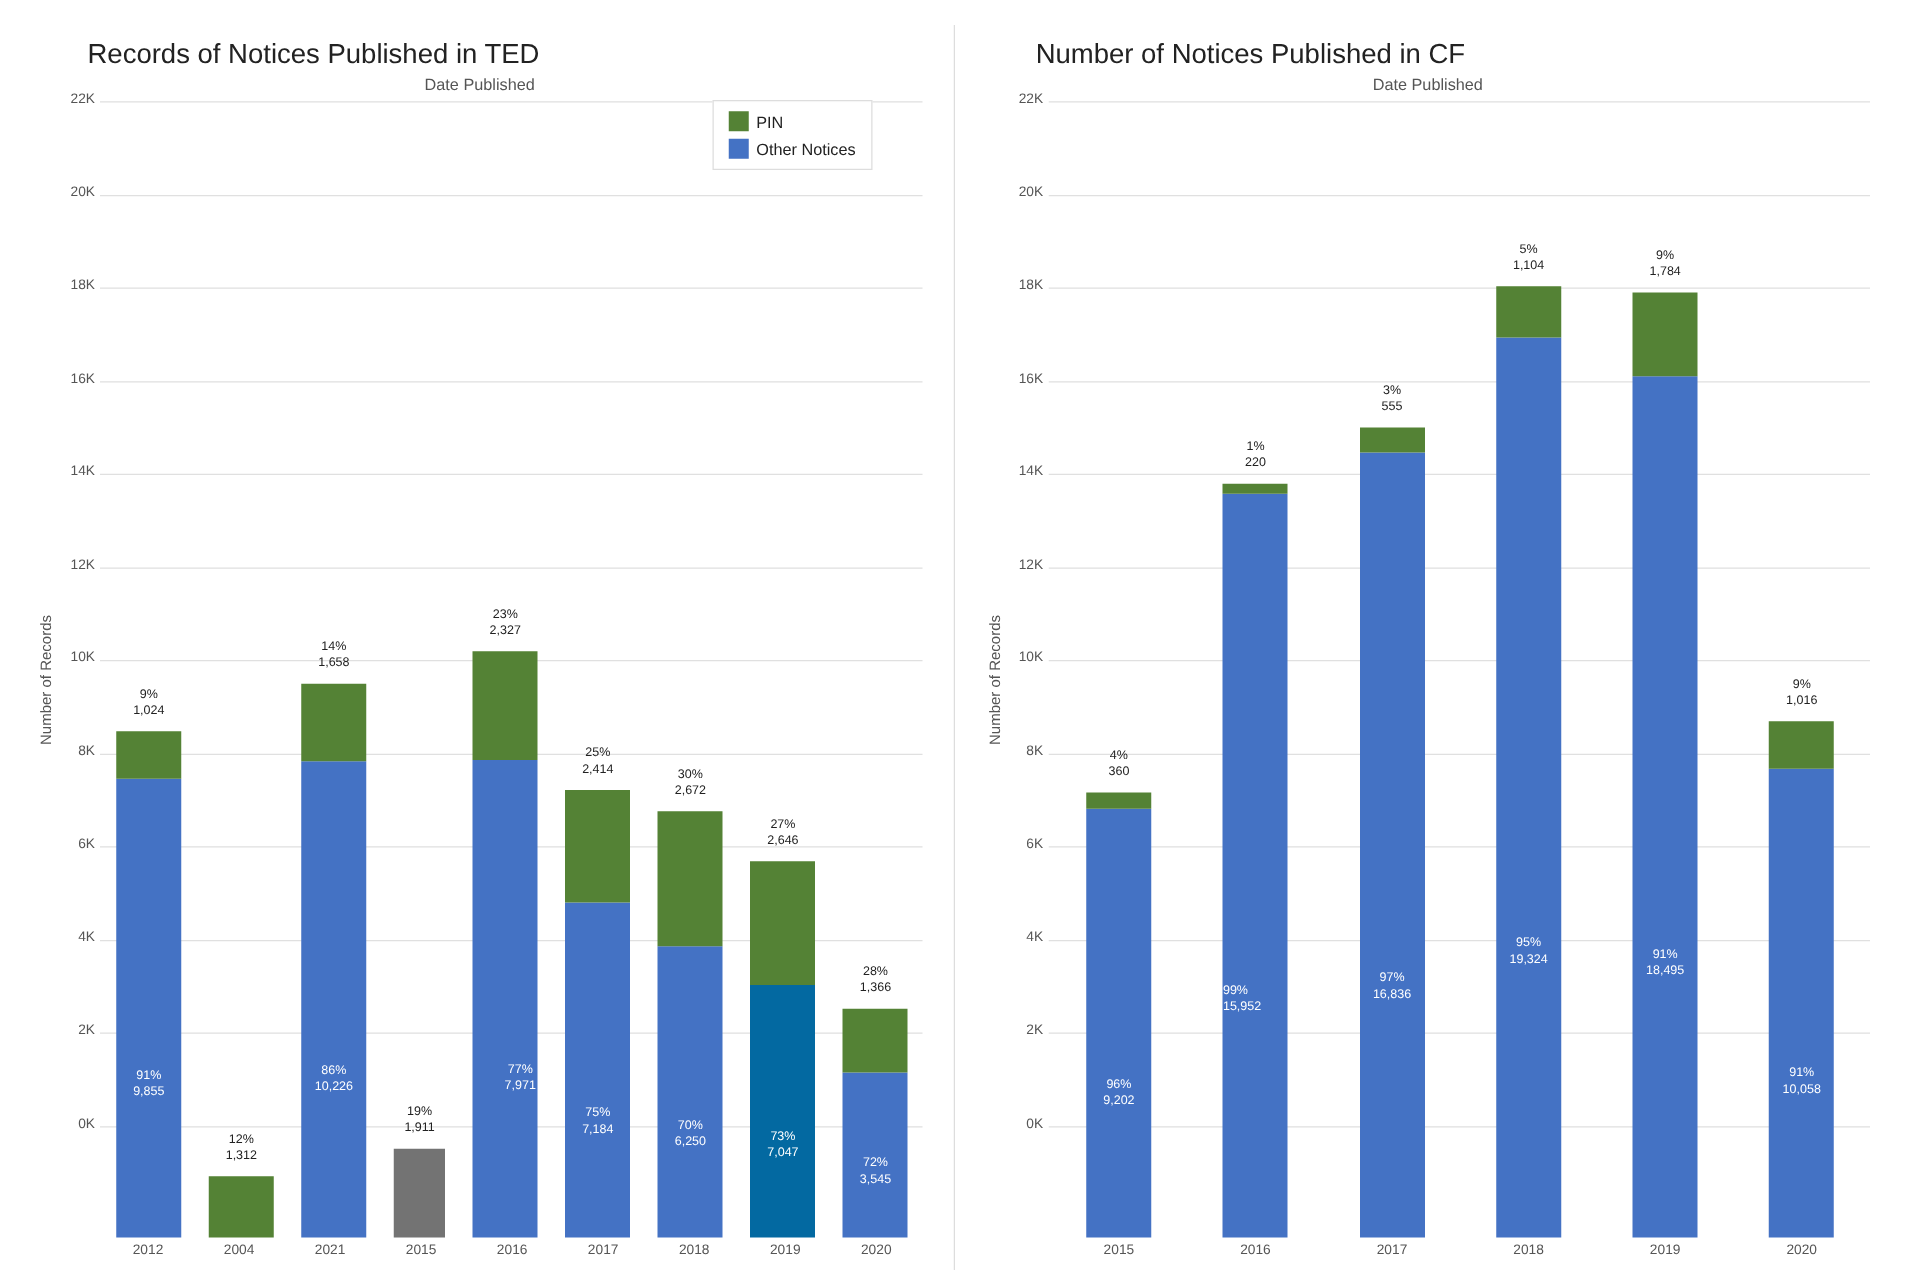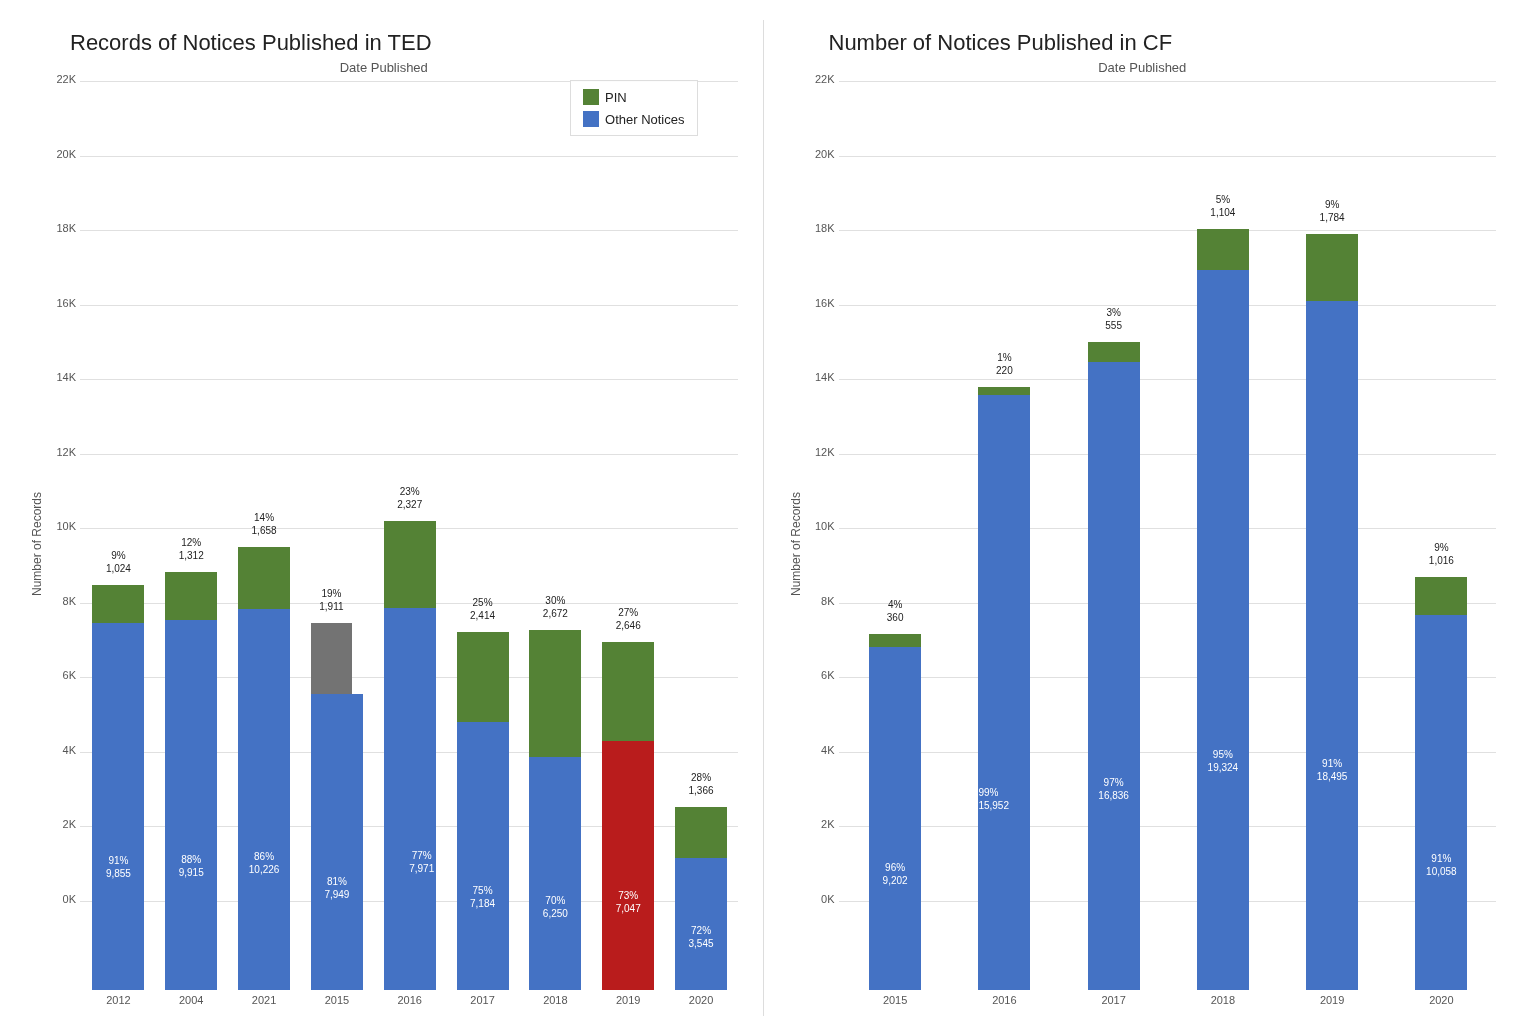--- a/index.html
+++ b/index.html
@@ -167,43 +167,37 @@
                   <div style="width: 52px; height: 367.323px; background: rgb(68, 114, 196); position: relative; display: flex; align-items: center; justify-content: center;">
                     <div style="font-size: 10px; color: rgb(255, 255, 255); font-weight: 500; text-align: center; line-height: 1.3; position: absolute; bottom: 30%; width: 100%;">91%<br>9,855</div>
                   </div>
                   <div style="width: 52px; height: 38.1673px; background: rgb(84, 130, 53); position: relative; display: flex; align-items: center; justify-content: center;">
                     <div style="position: absolute; top: -36px; font-size: 10px; color: rgb(34, 34, 34); font-weight: 500; text-align: center; line-height: 1.3; width: 70px; left: 50%; transform: translateX(-50%); white-space: nowrap;">9%<br>1,024</div>
                   </div>
                 </div>
               </div>
               <div style="display: flex; flex-direction: column; align-items: center; justify-content: flex-end; height: 100%; position: relative;">
                 <div style="display: flex; flex-direction: column-reverse; position: relative;">
-                  <div style="width: 52px; height: 369.559px; background: rgb(68, 114, 196); position: relative; display: flex; align-items: center; justify-content: center;">
-                    <div style="font-size: 10px; color: rgb(255, 255, 255); font-weight: 500; text-align: center; line-height: 1.3; position: absolute; bottom: 30%; width: 100%;">88%<br>9,915</div>
-                  </div>
                   <div style="width: 52px; height: 48.9018px; background: rgb(84, 130, 53); position: relative; display: flex; align-items: center; justify-content: center;">
                     <div style="position: absolute; top: -36px; font-size: 10px; color: rgb(34, 34, 34); font-weight: 500; text-align: center; line-height: 1.3; width: 70px; left: 50%; transform: translateX(-50%); white-space: nowrap;">12%<br>1,312</div>
                   </div>
                 </div>
               </div>
               <div style="display: flex; flex-direction: column; align-items: center; justify-content: flex-end; height: 100%; position: relative;">
                 <div style="display: flex; flex-direction: column-reverse; position: relative;">
                   <div style="width: 52px; height: 381.151px; background: rgb(68, 114, 196); position: relative; display: flex; align-items: center; justify-content: center;">
                     <div style="font-size: 10px; color: rgb(255, 255, 255); font-weight: 500; text-align: center; line-height: 1.3; position: absolute; bottom: 30%; width: 100%;">86%<br>10,226</div>
                   </div>
                   <div style="width: 52px; height: 61.7982px; background: rgb(84, 130, 53); position: relative; display: flex; align-items: center; justify-content: center;">
                     <div style="position: absolute; top: -36px; font-size: 10px; color: rgb(34, 34, 34); font-weight: 500; text-align: center; line-height: 1.3; width: 70px; left: 50%; transform: translateX(-50%); white-space: nowrap;">14%<br>1,658</div>
                   </div>
                 </div>
               </div>
               <div style="display: flex; flex-direction: column; align-items: center; justify-content: flex-end; height: 100%; position: relative;">
                 <div style="display: flex; flex-direction: column-reverse; position: relative;">
-                  <div style="width: 52px; height: 296.281px; background: rgb(68, 114, 196); position: relative; display: flex; align-items: center; justify-content: center;">
-                    <div style="font-size: 10px; color: rgb(255, 255, 255); font-weight: 500; text-align: center; line-height: 1.3; position: absolute; bottom: 30%; width: 100%;">81%<br>7,949</div>
-                  </div>
                   <div style="width: 41px; height: 71.2282px; background: #737373; position: relative; display: flex; align-items: center; justify-content: center;">
                     <div style="position: absolute; top: -36px; font-size: 10px; color: rgb(34, 34, 34); font-weight: 500; text-align: center; line-height: 1.3; width: 70px; left: 50%; transform: translateX(-50%); white-space: nowrap;">19%<br>1,911</div>
                   </div>
                 </div>
               </div>
               <div style="display: flex; flex-direction: column; align-items: center; justify-content: flex-end; height: 100%; position: relative;">
                 <div style="display: flex; flex-direction: column-reverse; position: relative;">
                   <div style="width: 52px; height: 382px; background: rgb(68, 114, 196); position: relative; display: flex; align-items: center; justify-content: center; padding-left: 24px;">
                     <div style="font-size: 10px; color: rgb(255, 255, 255); font-weight: 500; text-align: center; line-height: 1.3; position: absolute; bottom: 30%; width: 100%;">77%<br>7,971</div>
                   </div>
@@ -220,28 +214,28 @@
                   <div style="width: 52px; height: 89.9764px; background: rgb(84, 130, 53); position: relative; display: flex; align-items: center; justify-content: center;">
                     <div style="position: absolute; top: -36px; font-size: 10px; color: rgb(34, 34, 34); font-weight: 500; text-align: center; line-height: 1.3; width: 70px; left: 50%; transform: translateX(-50%); white-space: nowrap;">25%<br>2,414</div>
                   </div>
                 </div>
               </div>
               <div style="display: flex; flex-direction: column; align-items: center; justify-content: flex-end; height: 100%; position: relative;">
                 <div style="display: flex; flex-direction: column-reverse; position: relative;">
                   <div style="width: 52px; height: 232.955px; background: rgb(68, 114, 196); position: relative; display: flex; align-items: center; justify-content: center;">
                     <div style="font-size: 10px; color: rgb(255, 255, 255); font-weight: 500; text-align: center; line-height: 1.3; position: absolute; bottom: 30%; width: 100%;">70%<br>6,250</div>
                   </div>
-                  <div style="width: 52px; height: 127px; background: rgb(84, 130, 53); position: relative; display: flex; align-items: center; justify-content: center;">
+                  <div style="width: 52px; height: 108px; background: rgb(84, 130, 53); position: relative; display: flex; align-items: center; justify-content: center;">
                     <div style="position: absolute; top: -36px; font-size: 10px; color: rgb(34, 34, 34); font-weight: 500; text-align: center; line-height: 1.3; width: 70px; left: 50%; transform: translateX(-50%); white-space: nowrap;">30%<br>2,672</div>
                   </div>
                 </div>
               </div>
               <div style="display: flex; flex-direction: column; align-items: center; justify-content: flex-end; height: 100%; position: relative;">
                 <div style="display: flex; flex-direction: column-reverse; position: relative;">
-                  <div style="width: 52px; height: 249px; background: #b91c1c; position: relative; display: flex; align-items: center; justify-content: center;">
+                  <div style="width: 52px; height: 202px; background: #0369a1; position: relative; display: flex; align-items: center; justify-content: center;">
                     <div style="font-size: 10px; color: rgb(255, 255, 255); font-weight: 500; text-align: center; line-height: 1.3; position: absolute; bottom: 30%; width: 100%;">73%<br>7,047</div>
                   </div>
                   <div style="width: 52px; height: 98.6236px; background: rgb(84, 130, 53); position: relative; display: flex; align-items: center; justify-content: center;">
                     <div style="position: absolute; top: -36px; font-size: 10px; color: rgb(34, 34, 34); font-weight: 500; text-align: center; line-height: 1.3; width: 70px; left: 50%; transform: translateX(-50%); white-space: nowrap;">27%<br>2,646</div>
                   </div>
                 </div>
               </div>
               <div style="display: flex; flex-direction: column; align-items: center; justify-content: flex-end; height: 100%; position: relative;">
                 <div style="display: flex; flex-direction: column-reverse; position: relative;">
                   <div style="width: 52px; height: 132.132px; background: rgb(68, 114, 196); position: relative; display: flex; align-items: center; justify-content: center;">

